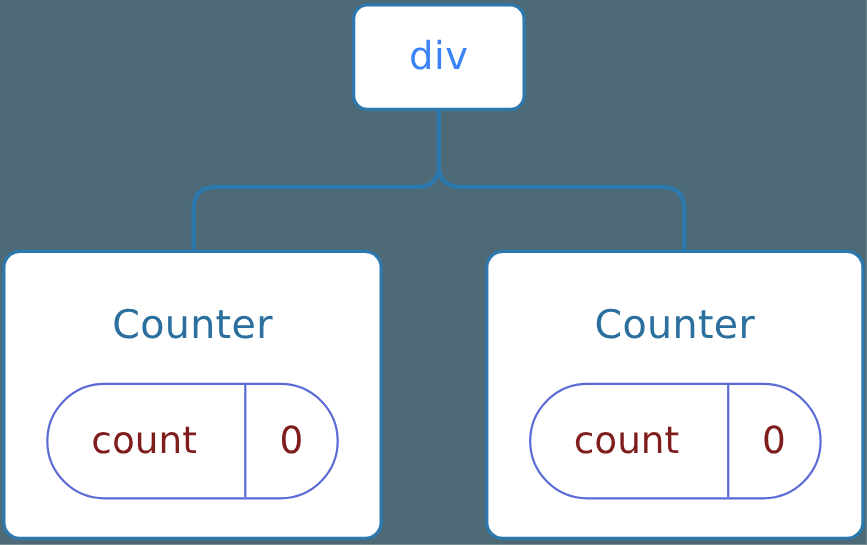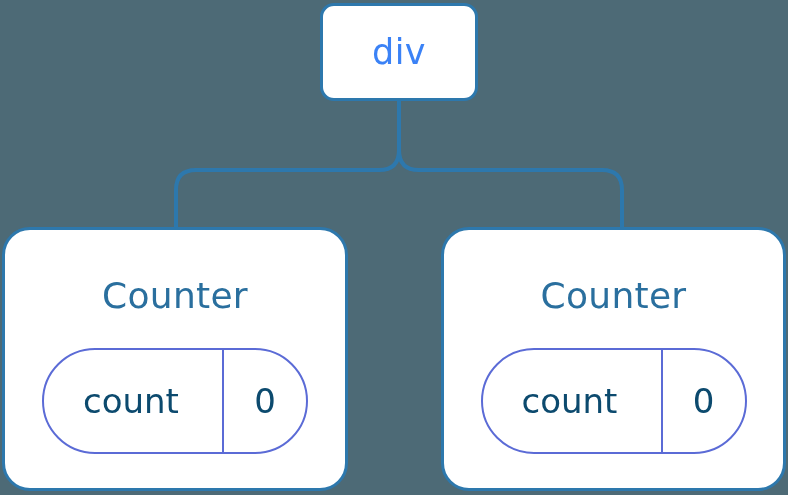--- a/index.html
+++ b/index.html
@@ -50,21 +50,21 @@
   .root-label {
     font-size: 35px;
     color: #3b82f6;
     letter-spacing: 0.5px;
     line-height: 1;
   }
 
   .node-child {
     top: 227px;
     height: 264px;
-    border-radius: 28px;
+    border-radius: 16px;
   }
   .node-child.left  { left: 2px;   width: 346px; }
   .node-child.right { left: 441px; width: 345px; }
 
   .child-title {
     position: absolute;
     left: 0;
     right: 0;
     top: 48px;
     text-align: center;
@@ -93,21 +93,21 @@
     box-sizing: border-box;
     display: flex;
     align-items: stretch;
   }
   .pill-key,
   .pill-val {
     display: flex;
     align-items: center;
     justify-content: center;
     font-size: 34px;
-    color: #0c4a6e;
+    color: #7f1d1d;
     line-height: 1;
   }
   .pill-key {
     flex: 0 0 174px;
     padding-right: 4px;
   }
   .pill-divider {
     width: 2px;
     background: #5b6bd6;
     flex: 0 0 2px;

